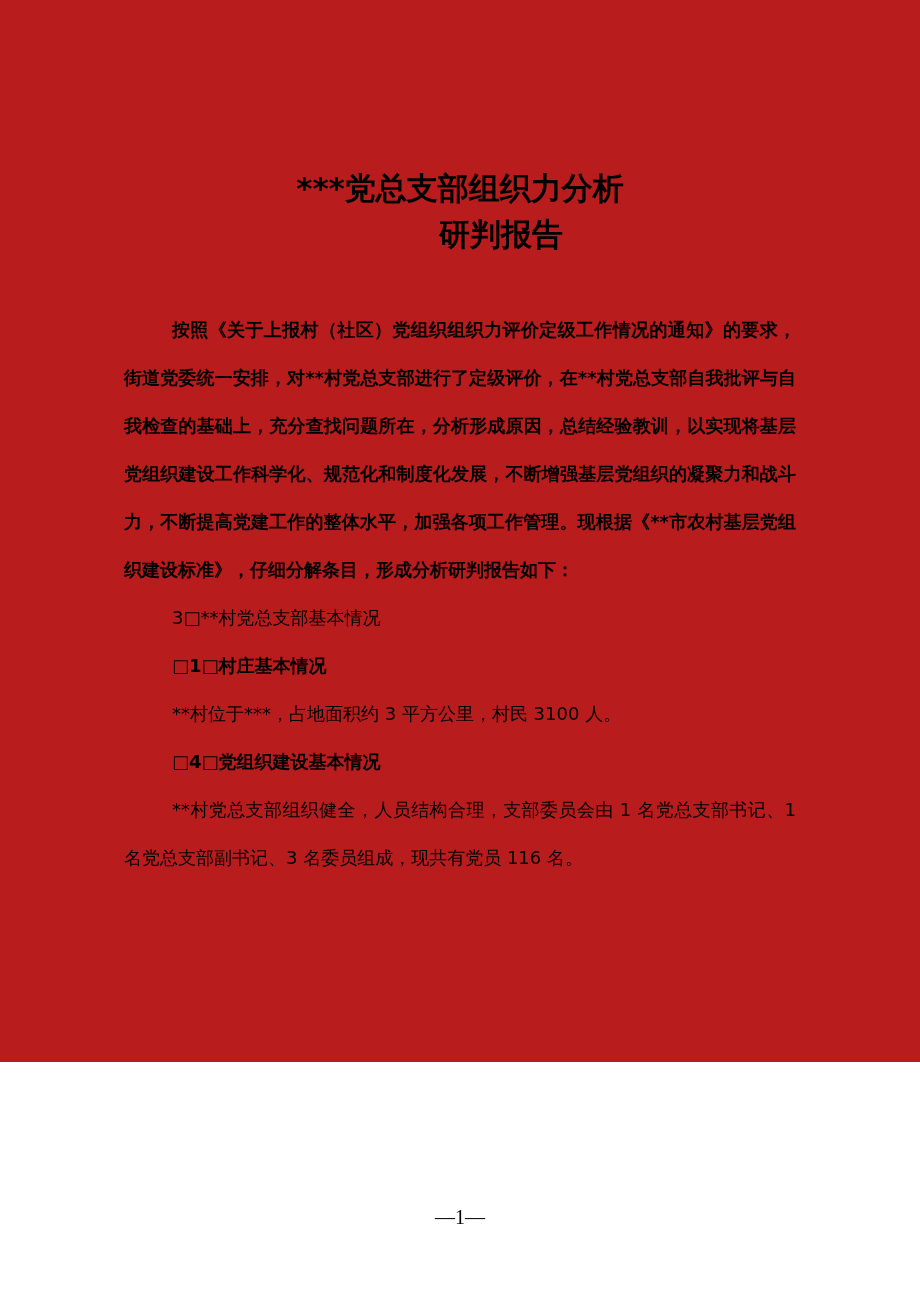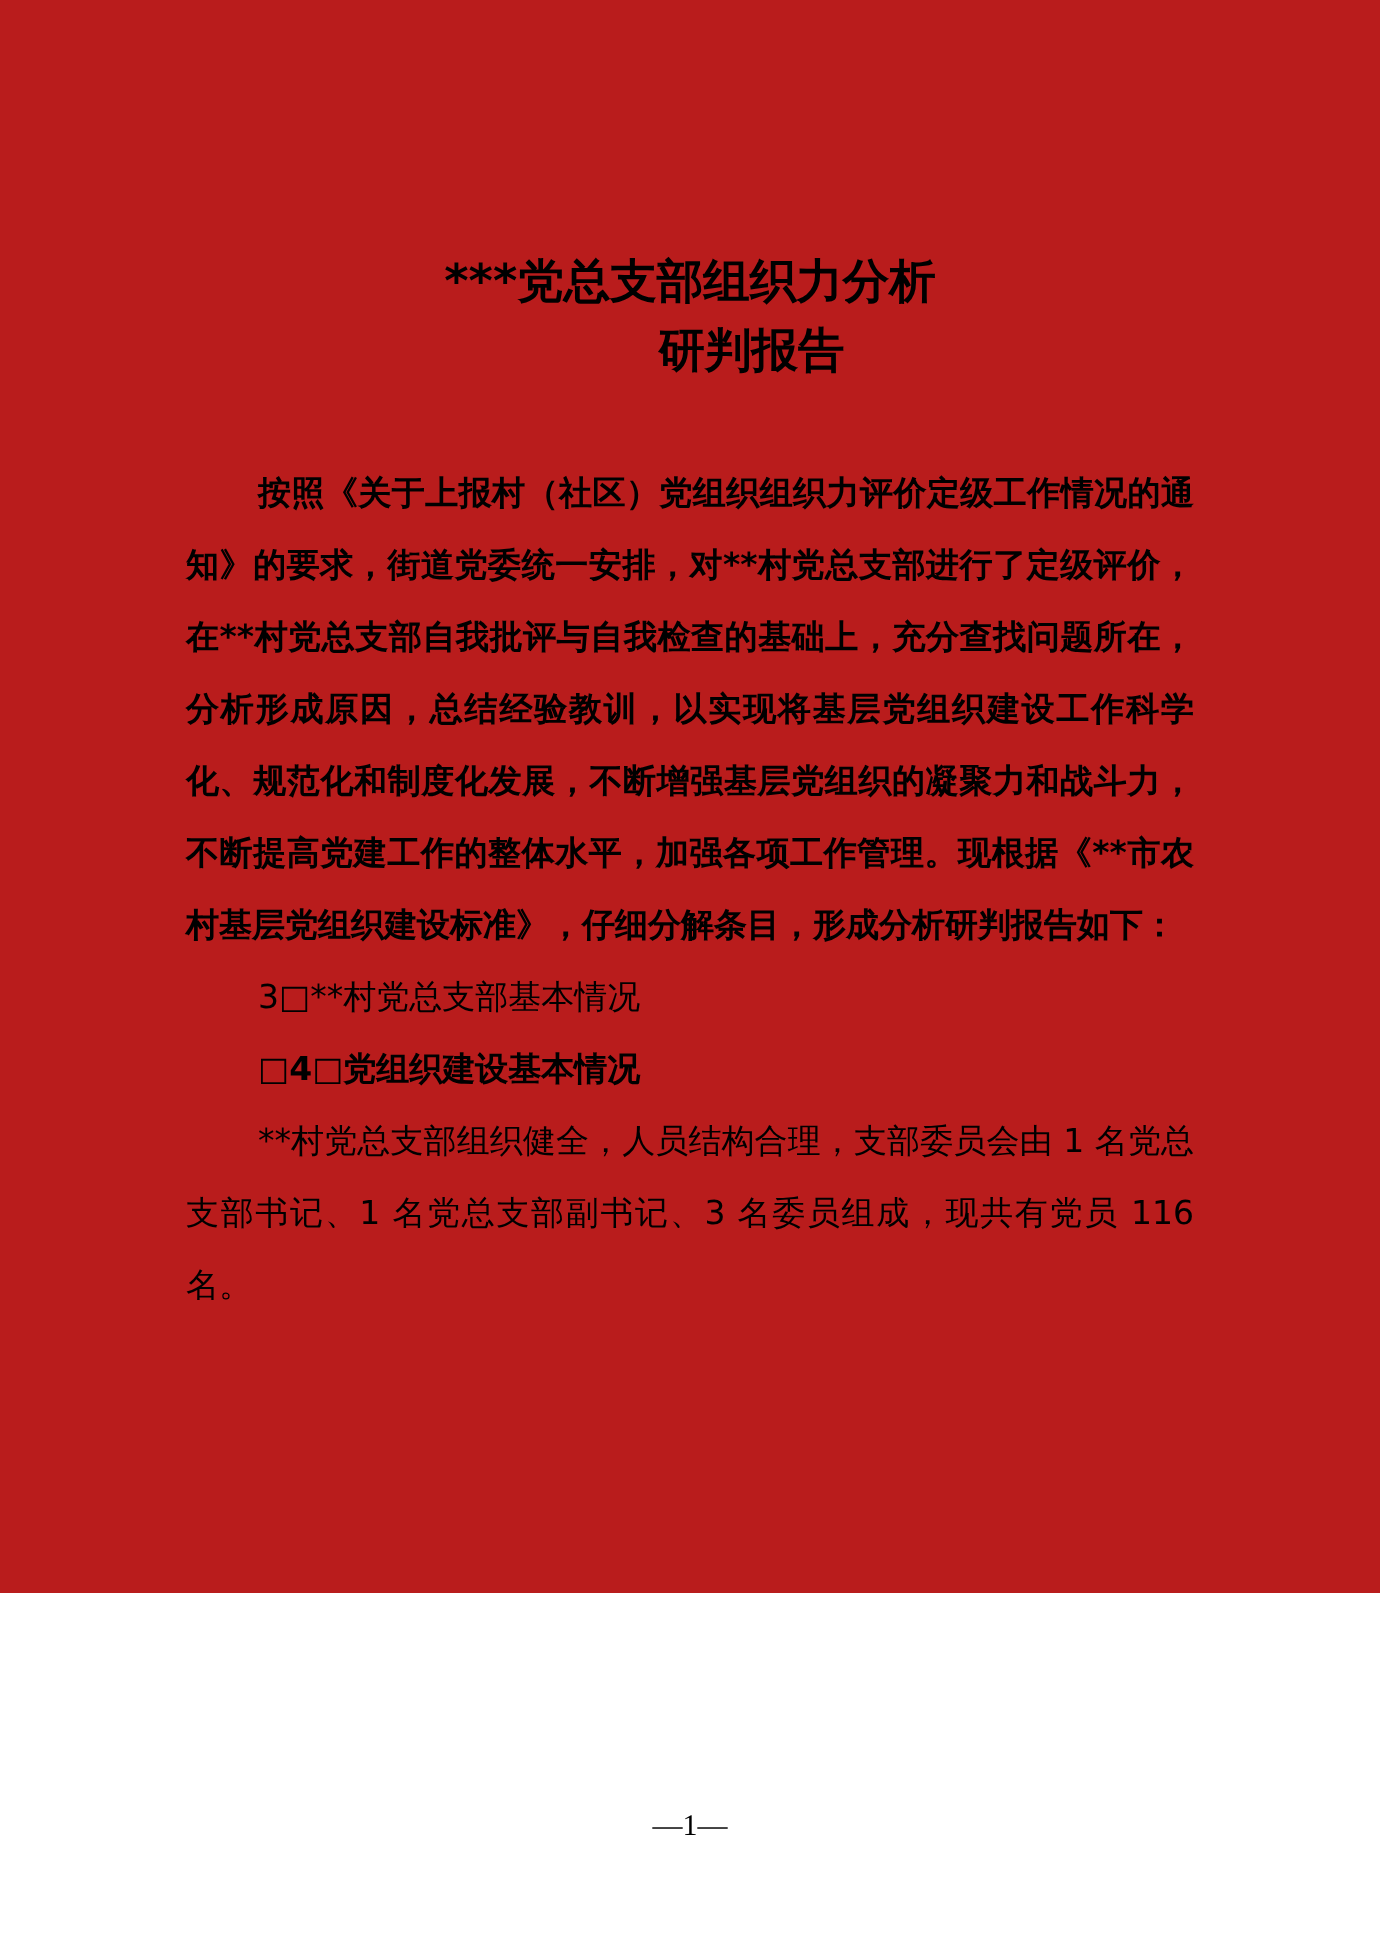--- a/index.html
+++ b/index.html
@@ -1,36 +1,38 @@
 <!DOCTYPE html>
 <html><head>
 <meta charset="utf-8">
 <style>
   html, body { margin: 0; padding: 0; background: #ffffff; }
   body { width: 920px; height: 1302px; position: relative; overflow: hidden; }
   .page { position: absolute; left: 0; top: 0; width: 920px; height: 1062px; background: #b91c1c; color: #000; padding-left: 24px; }
   .title { position: absolute; left: 0; width: 920px; text-align: center; font-family: "DejaVu Sans", sans-serif; font-weight: bold; font-size: 31px; line-height: 40px; color: #000; }
   .title.t1 { top: 168px; }
   .title.t2 { top: 214px; margin-left: 41px; }
-  .body { position: absolute; left: 124px; top: 306px; width: 672px; font-family: "DejaVu Sans", "Liberation Serif", serif; font-size: 22px; line-height: 48px; color: #000; }
+  .body { position: absolute; left: 124px; top: 306px; width: 672px; font-family: "DejaVu Sans", "Liberation Serif", serif; font-size: 18px; line-height: 48px; color: #000; }
   .para { margin: 0; text-align: justify; text-justify: inter-character; word-break: break-all; }
   .indent { text-indent: 48px; }
   .heading { margin: 0; text-indent: 48px; }
   .heading.bold { font-weight: bold; }
   .footer { position: absolute; top: 1206px; left: 0; width: 920px; text-align: center; font-family: "Liberation Serif", serif; font-size: 20px; color: #000; }
   .sb { font-weight: bold; }
 </style>
 </head>
 <body>
 
 <div class="page">
   <div class="title t1">***党总支部组织力分析</div>
   <div class="title t2">研判报告</div>
 
   <div class="body">
     <p class="para indent sb">按照《关于上报村（社区）党组织组织力评价定级工作情况的通知》的要求，街道党委统一安排，对**村党总支部进行了定级评价，在**村党总支部自我批评与自我检查的基础上，充分查找问题所在，分析形成原因，总结经验教训，以实现将基层党组织建设工作科学化、规范化和制度化发展，不断增强基层党组织的凝聚力和战斗力，不断提高党建工作的整体水平，加强各项工作管理。现根据《**市农村基层党组织建设标准》，仔细分解条目，形成分析研判报告如下：</p>
     <p class="heading">3□**村党总支部基本情况</p>
+    <p class="heading bold">□1□村庄基本情况</p>
+    <p class="para indent">**村位于***，占地面积约 3 平方公里，村民 3100 人。</p>
     <p class="heading bold">□4□党组织建设基本情况</p>
     <p class="para indent">**村党总支部组织健全，人员结构合理，支部委员会由 1 名党总支部书记、1 名党总支部副书记、3 名委员组成，现共有党员 116 名。</p>
   </div>
 
   <div class="footer">—1—</div>
 </div>
 
 </body></html>

